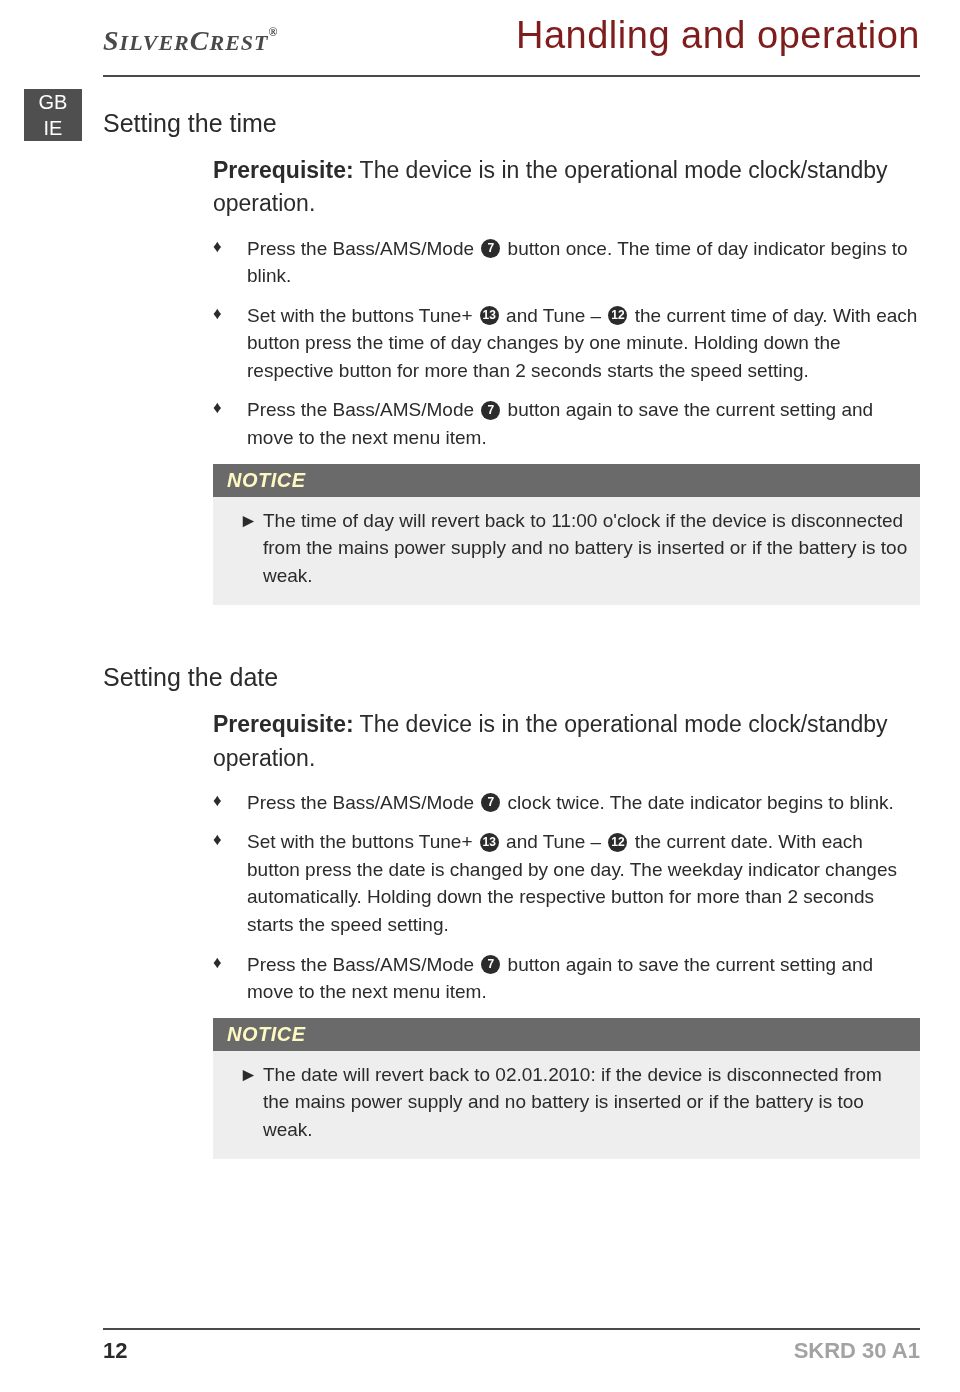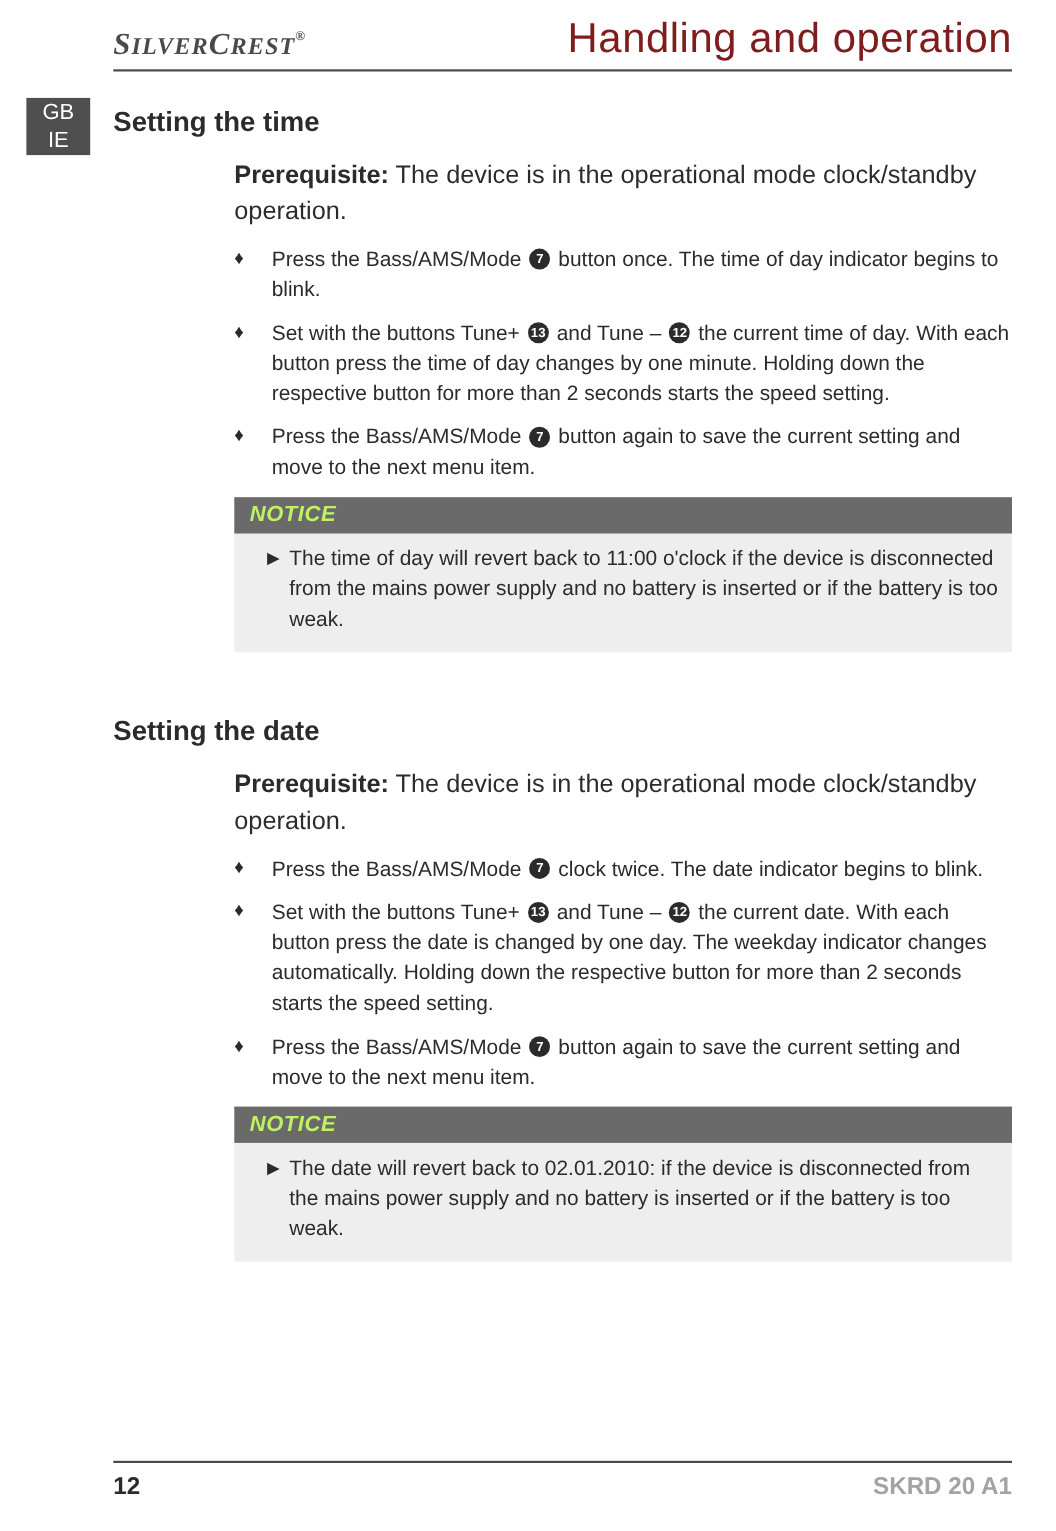--- a/index.html
+++ b/index.html
@@ -12,21 +12,21 @@
     position: relative;
   }
   .page {
     padding: 14px 40px 0 25px;
   }
   .header {
     display: flex;
     justify-content: space-between;
     align-items: flex-end;
     border-bottom: 2px solid #4a4a4a;
-    padding-bottom: 6px;
+    padding-bottom: 18px;
     margin-left: 78px;
   }
   .logo {
     font-family: Georgia, 'Times New Roman', serif;
     font-weight: 700;
     font-style: italic;
     color: #4a4a4a;
     font-size: 28px;
     letter-spacing: 1px;
   }
@@ -51,21 +51,21 @@
     align-items: center;
     justify-content: center;
     line-height: 1.3;
   }
   .content {
     margin-left: 78px;
     margin-top: 32px;
   }
   .section-heading {
     font-size: 25px;
-    font-weight: 700;
+    font-weight: 400;
     color: #2b2b2b;
     margin-bottom: 16px;
   }
   .indented {
     margin-left: 110px;
   }
   .prereq {
     font-size: 23px;
     line-height: 1.45;
     margin-bottom: 14px;
@@ -99,21 +99,21 @@
     margin: 0 2px;
     position: relative;
     top: -1px;
   }
   .notice-box {
     margin-top: 6px;
     background: #eeeeee;
   }
   .notice-header {
     background: #6a6a6a;
-    color: #bef264;
+    color: #fef9c3;
     font-style: italic;
     font-weight: 700;
     font-size: 20px;
     padding: 5px 14px;
     letter-spacing: 0.5px;
   }
   .notice-item {
     display: flex;
     padding: 10px 12px 16px 26px;
     font-size: 19px;
@@ -239,15 +239,15 @@
         </div>
       </div>
     </div>
 
   </div>
 </div>
 
 <div class="footer">
   <div class="footer-rule">
     <span class="footer-page">12</span>
-    <span class="footer-model">SKRD 20 A1</span>
+    <span class="footer-model">SKRD 30 A1</span>
   </div>
 </div>
 
 </body></html>

